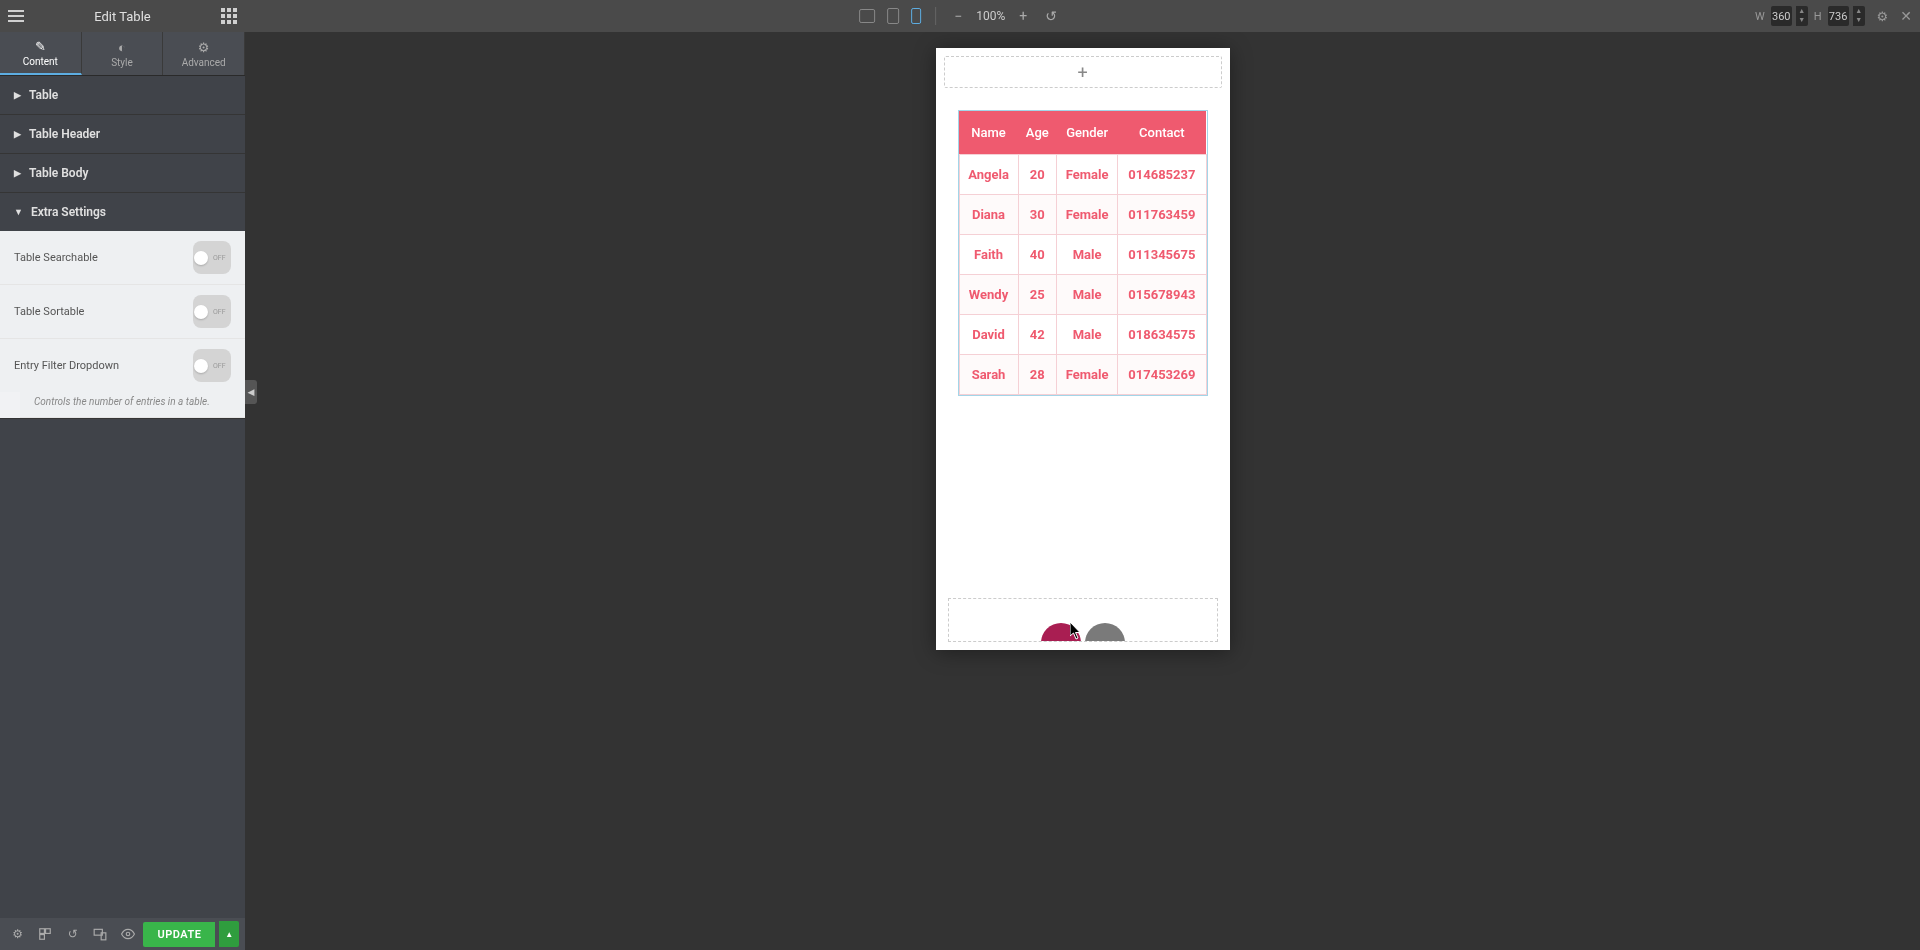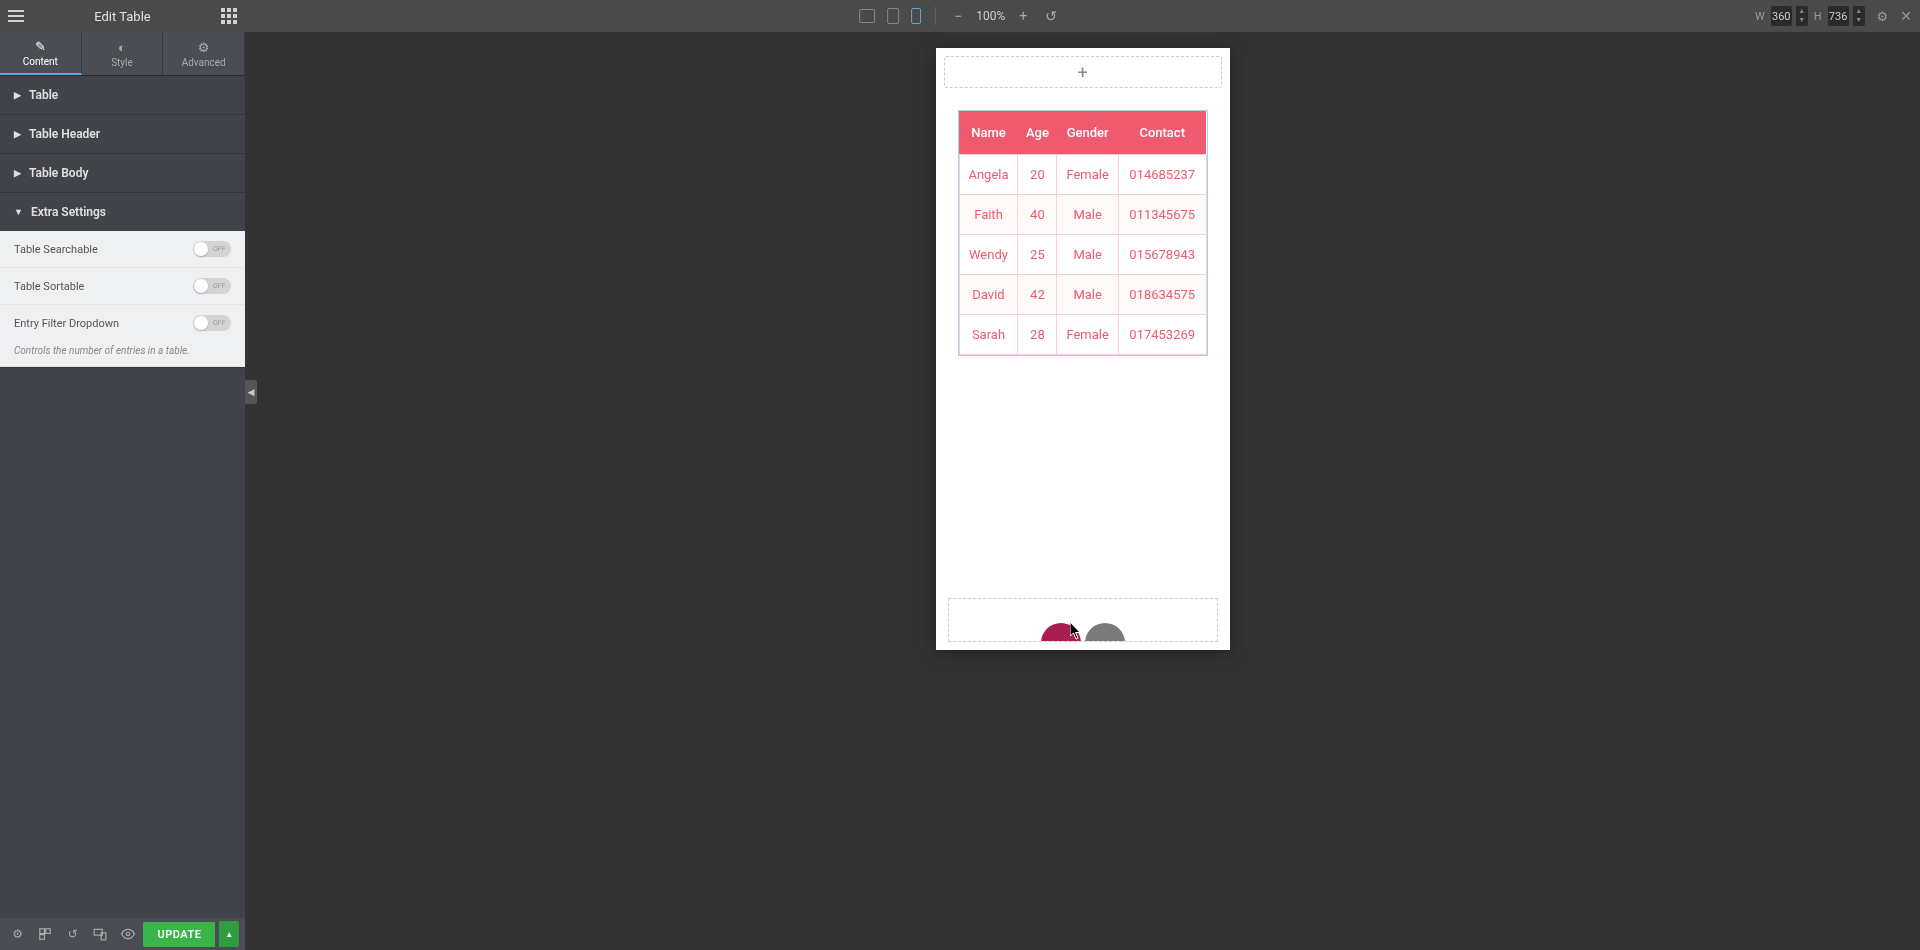--- a/index.html
+++ b/index.html
@@ -40,24 +40,24 @@
 .panel-tab.active { color: #fff; border-bottom: 2px solid #5dade2; }
 .panel-tab-icon { font-size: 13px; }
 
 .accordion-item { border-bottom: 1px solid #353535; }
 .accordion-header { display: flex; align-items: center; padding: 12px 14px; font-size: 12px; cursor: pointer; color: #e0e0e0; font-weight: 600;}
 .accordion-header .caret { margin-right: 8px; font-size: 9px; }
 .accordion-body { background: #f1f2f4; color: #555; }
 
 .control-row { display: flex; align-items: center; justify-content: space-between; padding: 10px 14px; font-size: 11px; border-bottom: 1px solid #e5e5e5; background: #eef0f2;}
 .control-row.nb { border-bottom: none; gap: 28px; }
-.toggle { width: 38px; height: 16px; background: #d4d4d4; border-radius: 8px; position: relative; cursor: pointer; display: flex; align-items: center;}
+.toggle { width: 38px; height: 33px; background: #d4d4d4; border-radius: 8px; position: relative; cursor: pointer; display: flex; align-items: center;}
 .toggle-knob { width: 14px; height: 14px; background: #fff; border-radius: 50%; position: absolute; left: 1px; box-shadow: 0 1px 2px rgba(0,0,0,0.2);}
 .toggle-label { font-size: 7px; color: #999; margin-left: 20px; }
-.control-hint { font-size: 10px; font-style: italic; color: #888; padding: 4px 14px 10px; background: #eef0f2; border-bottom: 1px solid #e5e5e5;}
+.control-hint { font-size: 10px; font-style: italic; color: #888; padding: 4px 14px 10px; background: #eef0f2; border-bottom: 1px solid #e5e5e5; margin-left: 20px;}
 .select-box { background: #fff; border: 1px solid #ccc; border-radius: 3px; padding: 4px 22px 4px 8px; font-size: 11px; color: #555; position: relative; cursor: pointer;}
 .select-box::after { content: "▼"; position: absolute; right: 6px; top: 5px; font-size: 8px; color: #888;}
 
 
 .collapse-handle { position: absolute; left: 245px; top: 380px; width: 12px; height: 24px; background: #555; color: #ccc; display: flex; align-items: center; justify-content: center; font-size: 9px; border-radius: 0 3px 3px 0; cursor: pointer; z-index: 50;}
 
 
 .bottom-bar { position: absolute; bottom: 0; left: 0; width: 245px; height: 32px; background: #4a4d53; display: flex; align-items: center; padding: 0 6px; gap: 4px;}
 .bb-icon { width: 24px; height: 24px; display: flex; align-items: center; justify-content: center; color: #aaa; cursor: pointer; font-size: 12px;}
 .update-btn { background: #39b54a; color: #fff; border: none; padding: 6px 14px; font-size: 11px; font-weight: 600; border-radius: 2px 0 0 2px; cursor: pointer; margin-left: auto; letter-spacing: 0.5px;}
@@ -65,21 +65,21 @@
 
 
 .canvas-area { position: absolute; top: 32px; left: 245px; right: 0; bottom: 0; background: #333; display: flex; align-items: flex-start; justify-content: center; padding-top: 16px;}
 .device-frame { width: 294px; height: 602px; background: #fff; box-shadow: 0 2px 20px rgba(0,0,0,0.4); overflow: hidden; position: relative;}
 
 .add-section { border: 1px dashed #ccc; margin: 8px; border-radius: 2px; height: 32px; display: flex; align-items: center; justify-content: center; color: #888; font-size: 18px; cursor: pointer; }
 
 .table-widget { margin: 22px; border: 1px solid #a3d5e8; }
 .data-table { width: 100%; border-collapse: collapse; font-size: 13px; }
 .data-table thead th { background: #ef5a6f; color: #fff; padding: 14px 6px; font-weight: 500; text-align: center; font-size: 13px;}
-.data-table tbody td { color: #ef5a6f; padding: 12px 6px; text-align: center; border: 1px solid #f5d0d5; background: #fff;}
+.data-table tbody td { color: #ef5a6f; padding: 12px 6px; text-align: center; border: 1px solid #f5d0d5; background: #fff; font-weight: bold;}
 .data-table tbody tr:nth-child(even) td { background: #fefafa; }
 
 .bottom-placeholder { position: absolute; bottom: 8px; left: 12px; right: 12px; height: 44px; border: 1px dashed #ccc; overflow: hidden; display: flex; align-items: flex-end; justify-content: center; gap: 4px; padding-bottom: 0;}
 .bp-dot { width: 40px; height: 40px; border-radius: 50%; margin-bottom: -22px;}
 .bp-dot.red { background: #a91e52; }
 .bp-dot.gray { background: #7a7a7a; }
 
 
 .cursor-pointer { position: absolute; width: 12px; height: 18px; z-index: 200; }
 
@@ -256,20 +256,26 @@
           </tr>
         </thead>
         <tbody id="table-body">
         <tr>
               <td>Angela</td>
               <td>20</td>
               <td>Female</td>
               <td>014685237</td>
             </tr>
             <tr>
+              <td>Diana</td>
+              <td>30</td>
+              <td>Female</td>
+              <td>011763459</td>
+            </tr>
+            <tr>
               <td>Faith</td>
               <td>40</td>
               <td>Male</td>
               <td>011345675</td>
             </tr>
             <tr>
               <td>Wendy</td>
               <td>25</td>
               <td>Male</td>
               <td>015678943</td>

